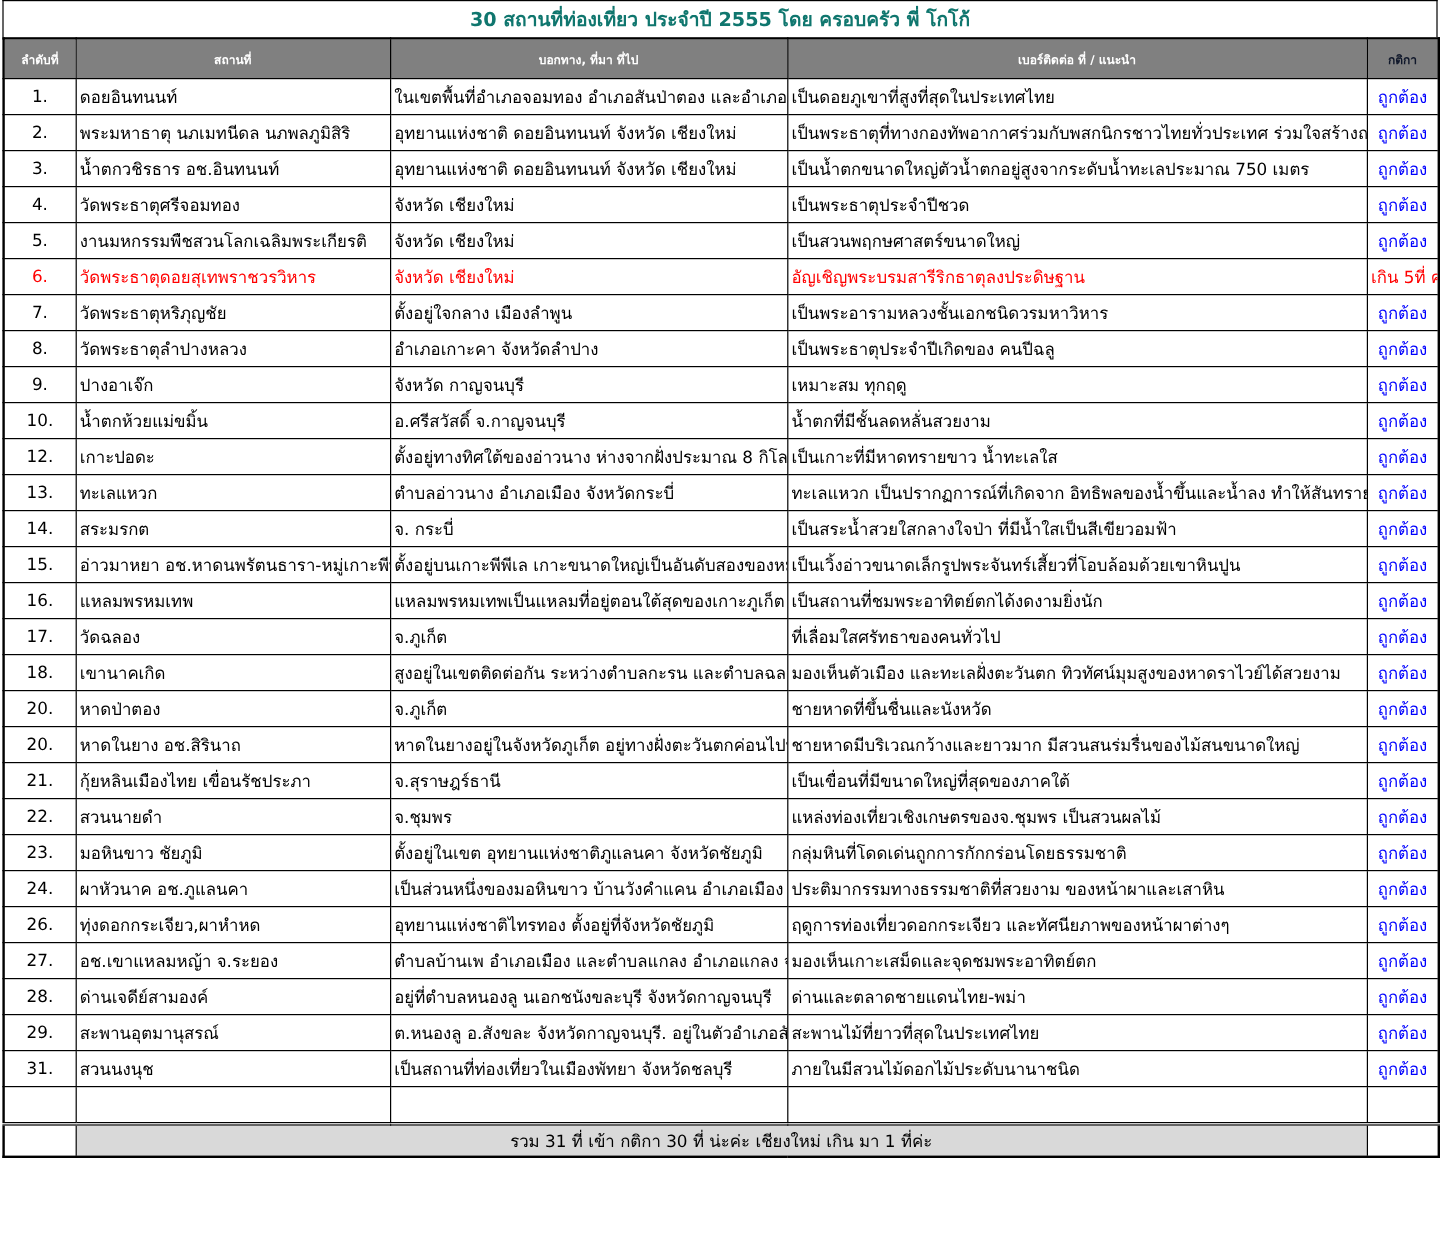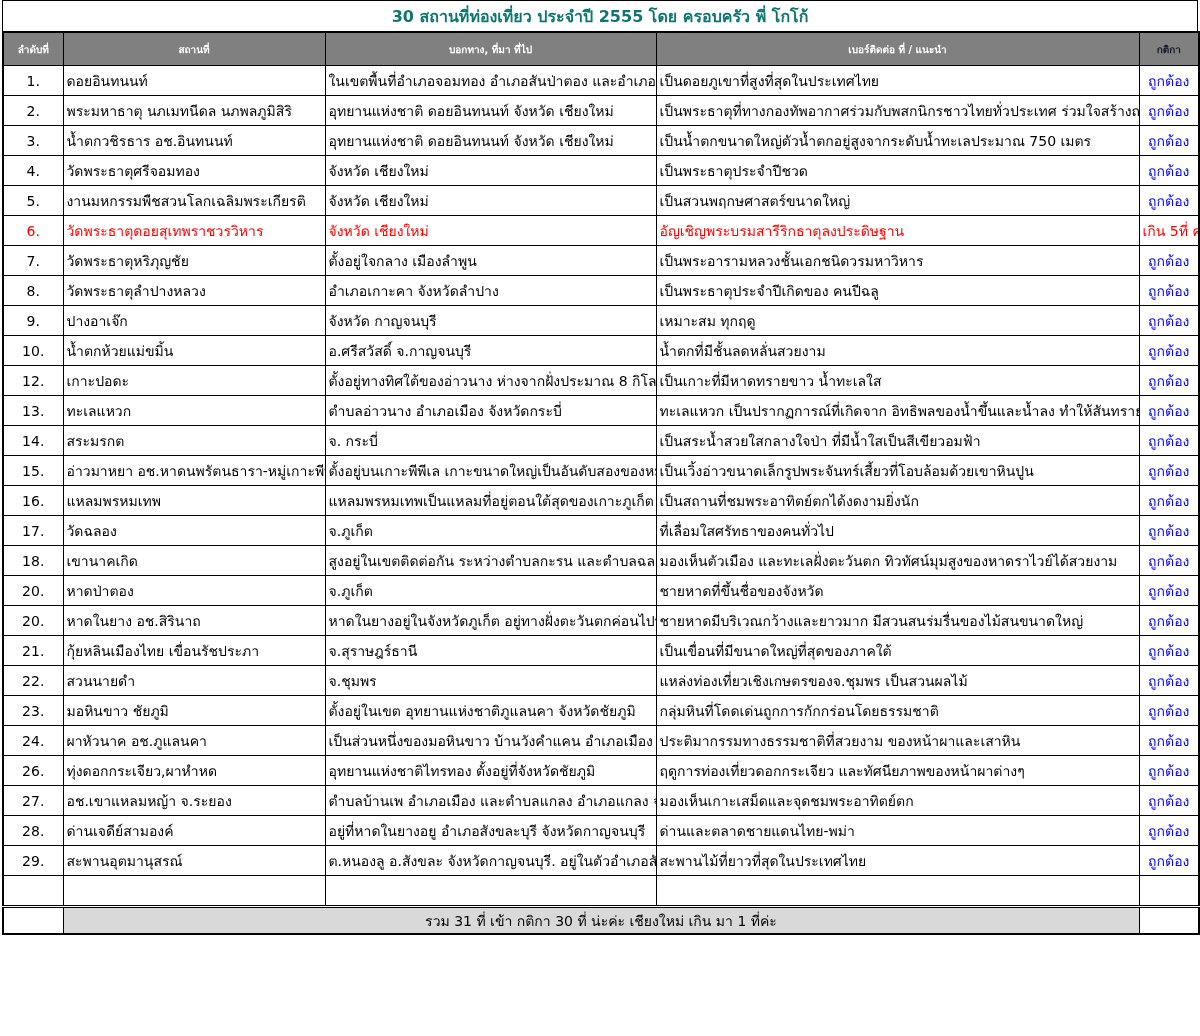--- a/index.html
+++ b/index.html
@@ -210,21 +210,21 @@
           <td class="num">18.</td>
           <td class="place">เขานาคเกิด</td>
           <td class="dir">สูงอยู่ในเขตติดต่อกัน ระหว่างตำบลกะรน และตำบลฉลอง อำเภอเมือง</td>
           <td class="info">มองเห็นตัวเมือง และทะเลฝั่งตะวันตก ทิวทัศน์มุมสูงของหาดราไวย์ได้สวยงาม</td>
           <td class="rule">ถูกต้อง</td>
         </tr>
         <tr>
           <td class="num">20.</td>
           <td class="place">หาดป่าตอง</td>
           <td class="dir">จ.ภูเก็ต</td>
-          <td class="info">ชายหาดที่ขึ้นชื่อของจังหวัด</td>
+          <td class="info">ชายหาดที่ขึ้นชื่นและนังหวัด</td>
           <td class="rule">ถูกต้อง</td>
         </tr>
         <tr>
           <td class="num">20.</td>
           <td class="place">หาดในยาง อช.สิรินาถ</td>
           <td class="dir">หาดในยางอยู่ในจังหวัดภูเก็ต อยู่ทางฝั่งตะวันตกค่อนไปทางเหนือ</td>
           <td class="info">ชายหาดมีบริเวณกว้างและยาวมาก มีสวนสนร่มรื่นของไม้สนขนาดใหญ่</td>
           <td class="rule">ถูกต้อง</td>
         </tr>
         <tr>
@@ -265,29 +265,36 @@
         <tr>
           <td class="num">27.</td>
           <td class="place">อช.เขาแหลมหญ้า จ.ระยอง</td>
           <td class="dir">ตำบลบ้านเพ อำเภอเมือง และตำบลแกลง อำเภอแกลง จังหวัดระยอง</td>
           <td class="info">มองเห็นเกาะเสม็ดและจุดชมพระอาทิตย์ตก</td>
           <td class="rule">ถูกต้อง</td>
         </tr>
         <tr>
           <td class="num">28.</td>
           <td class="place">ด่านเจดีย์สามองค์</td>
-          <td class="dir">อยู่ที่หาดในยางอยู อำเภอสังขละบุรี จังหวัดกาญจนบุรี</td>
+          <td class="dir">อยู่ที่ตำบลหนองลู นเอกชนังขละบุรี จังหวัดกาญจนบุรี</td>
           <td class="info">ด่านและตลาดชายแดนไทย-พม่า</td>
           <td class="rule">ถูกต้อง</td>
         </tr>
         <tr>
           <td class="num">29.</td>
           <td class="place">สะพานอุตมานุสรณ์</td>
           <td class="dir">ต.หนองลู อ.สังขละ จังหวัดกาญจนบุรี. อยู่ในตัวอำเภอสังขละบุรี</td>
           <td class="info">สะพานไม้ที่ยาวที่สุดในประเทศไทย</td>
+          <td class="rule">ถูกต้อง</td>
+        </tr>
+        <tr>
+          <td class="num">31.</td>
+          <td class="place">สวนนงนุช</td>
+          <td class="dir">เป็นสถานที่ท่องเที่ยวในเมืองพัทยา จังหวัดชลบุรี</td>
+          <td class="info">ภายในมีสวนไม้ดอกไม้ประดับนานาชนิด</td>
           <td class="rule">ถูกต้อง</td>
         </tr>
         <tr>
           <td class="num"></td>
           <td class="place"></td>
           <td class="dir"></td>
           <td class="info"></td>
           <td class="rule"></td>
         </tr>
       </tbody>

